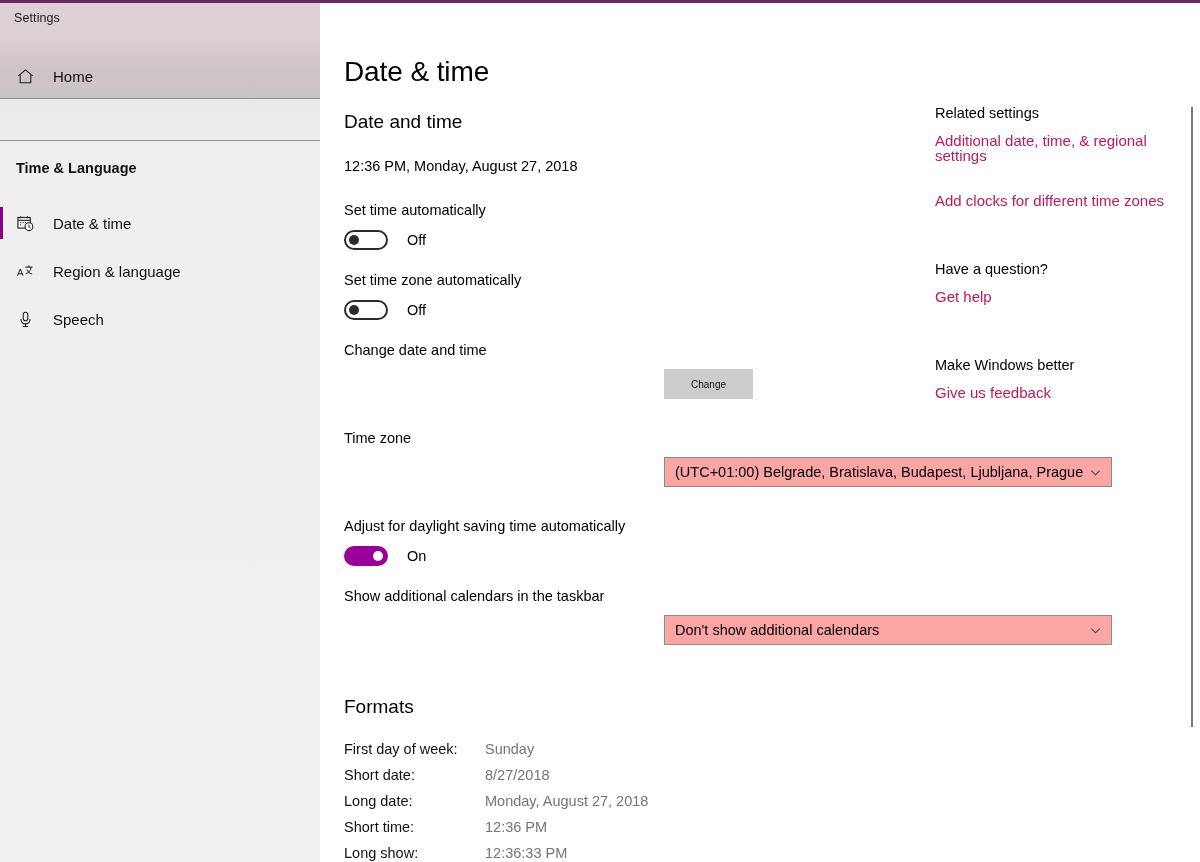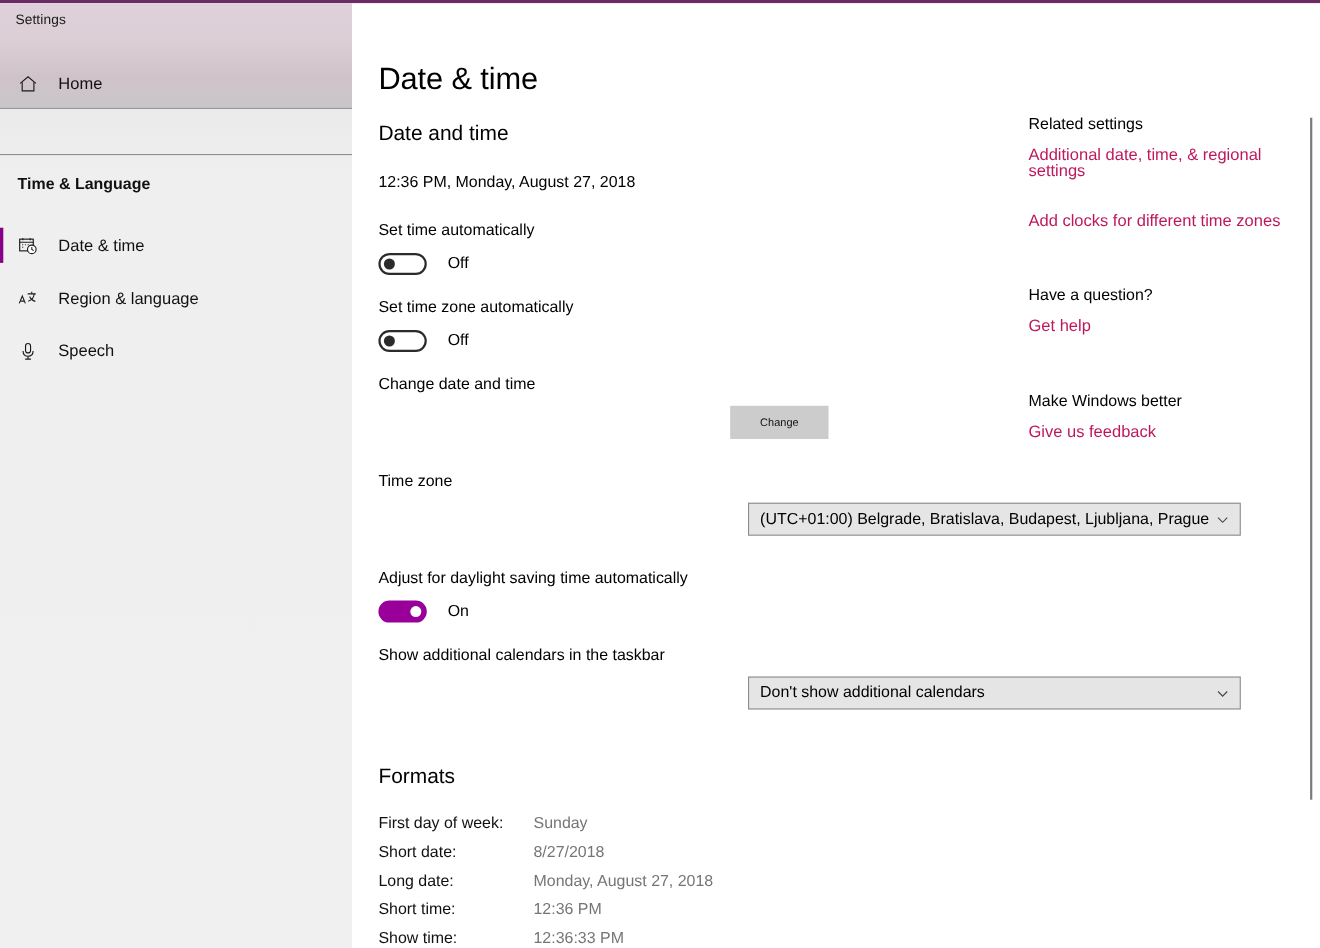--- a/index.html
+++ b/index.html
@@ -272,23 +272,23 @@
     border: 1px solid #cccccc;
     font-family: "Liberation Sans", sans-serif;
     font-size: 10px;
     color: #111;
     cursor: default;
   }
 
   
   .combo {
     position: absolute;
-    left: 360px;
+    left: 344px;
     height: 30px;
-    background: #e5e5e5;
+    background: #fca5a5;
     border: 1px solid #8c8c8c;
     display: flex;
     align-items: center;
     padding: 0 8px 0 10px;
     cursor: default;
   }
   #combo-timezone { top: 454px; width: 448px; }
   #combo-calendars { top: 612px; width: 448px; }
   .combo-value {
     flex: 1;
@@ -516,21 +516,21 @@
       </div>
       <div class="format-row">
         <span class="format-key">Long date:</span>
         <span class="format-val">Monday, August 27, 2018</span>
       </div>
       <div class="format-row">
         <span class="format-key">Short time:</span>
         <span class="format-val">12:36 PM</span>
       </div>
       <div class="format-row">
-        <span class="format-key">Show time:</span>
+        <span class="format-key">Long show:</span>
         <span class="format-val">12:36:33 PM</span>
       </div>
     </div>
 
     <div class="right-col">
       <div class="right-heading" id="rh-related">Related settings</div>
       <a class="right-link" id="rl-additional">Additional date, time, &amp; regional settings</a>
       <a class="right-link" id="rl-addclocks">Add clocks for different time zones</a>
 
       <div class="right-heading" id="rh-question">Have a question?</div>

